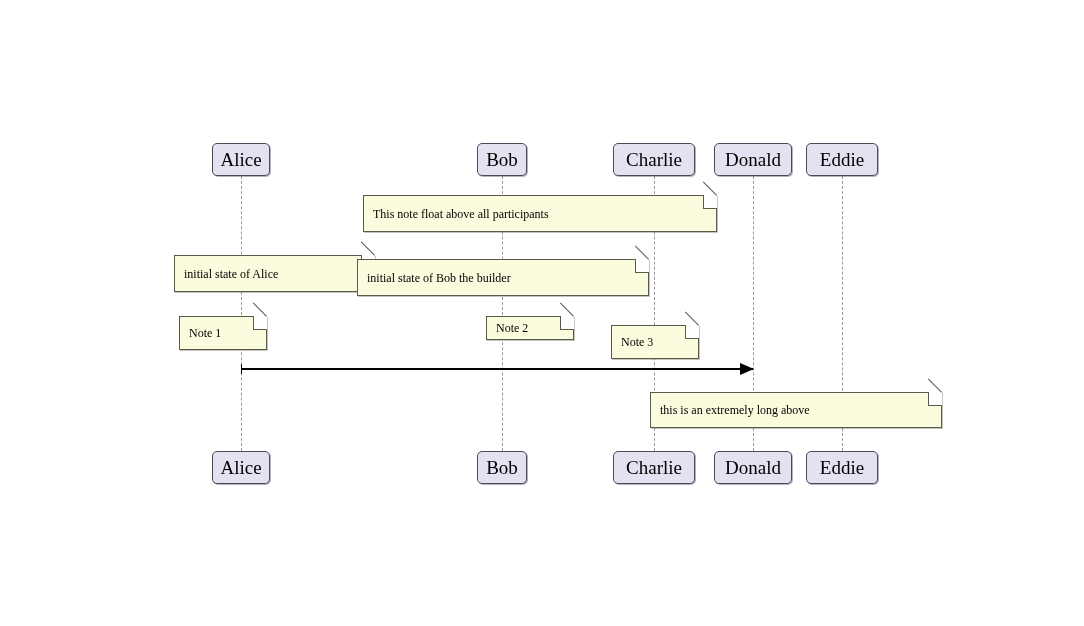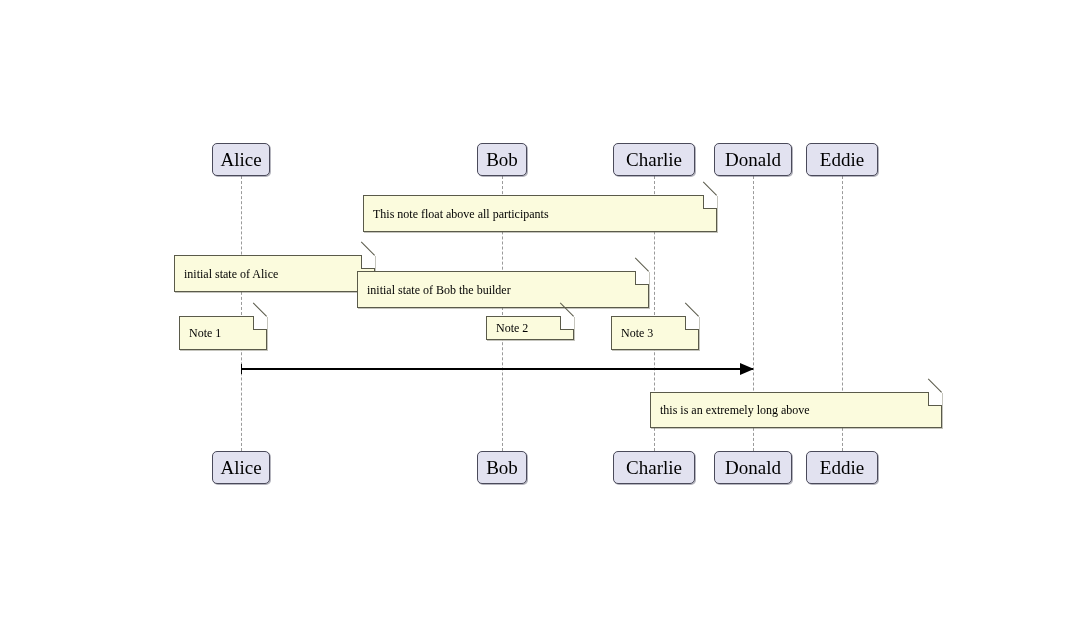--- a/index.html
+++ b/index.html
@@ -146,42 +146,42 @@
     <span class="fold-edge"></span>
   </div>
 
   <div class="note" style="left:141px; top:255px; width:201px; height:37px;margin-left:33px;">
     <span class="note-text">initial state of Alice</span>
     <span class="fold-tri"></span>
     <span class="fold-cut"></span>
     <span class="fold-edge"></span>
   </div>
 
-  <div class="note" style="left:357px; top:271px; width:292px; height:37px;">
+  <div class="note" style="left:357px; top:259px; width:292px; height:37px;">
     <span class="note-text">initial state of Bob the builder</span>
     <span class="fold-tri"></span>
     <span class="fold-cut"></span>
     <span class="fold-edge"></span>
   </div>
 
   <div class="note" style="left:179px; top:316px; width:88px; height:34px;">
     <span class="note-text">Note 1</span>
     <span class="fold-tri"></span>
     <span class="fold-cut"></span>
     <span class="fold-edge"></span>
   </div>
 
   <div class="note" style="left:486px; top:316px; width:88px; height:24px;text-align:right;">
     <span class="note-text">Note 2</span>
     <span class="fold-tri"></span>
     <span class="fold-cut"></span>
     <span class="fold-edge"></span>
   </div>
 
-  <div class="note" style="left:611px; top:316px; width:88px; height:34px;">
+  <div class="note" style="left:611px; top:325px; width:88px; height:34px;">
     <span class="note-text">Note 3</span>
     <span class="fold-tri"></span>
     <span class="fold-cut"></span>
     <span class="fold-edge"></span>
   </div>
 
   <div class="message-arrow" style="left:241px; top:368px; width:512px;">
     <span class="arrow-tail"></span>
     <span class="arrow-head"></span>
   </div>

